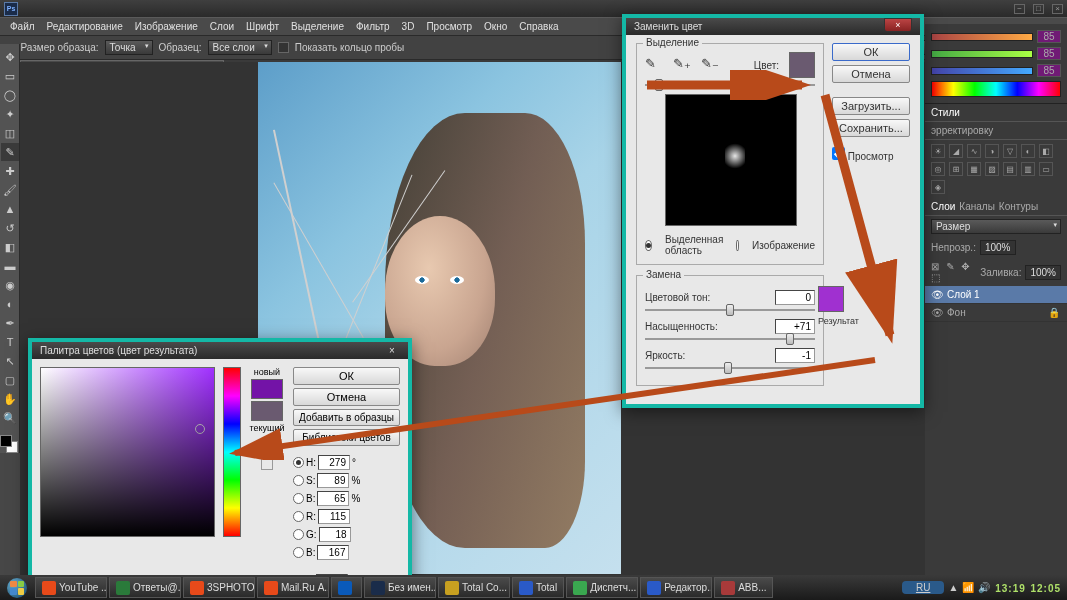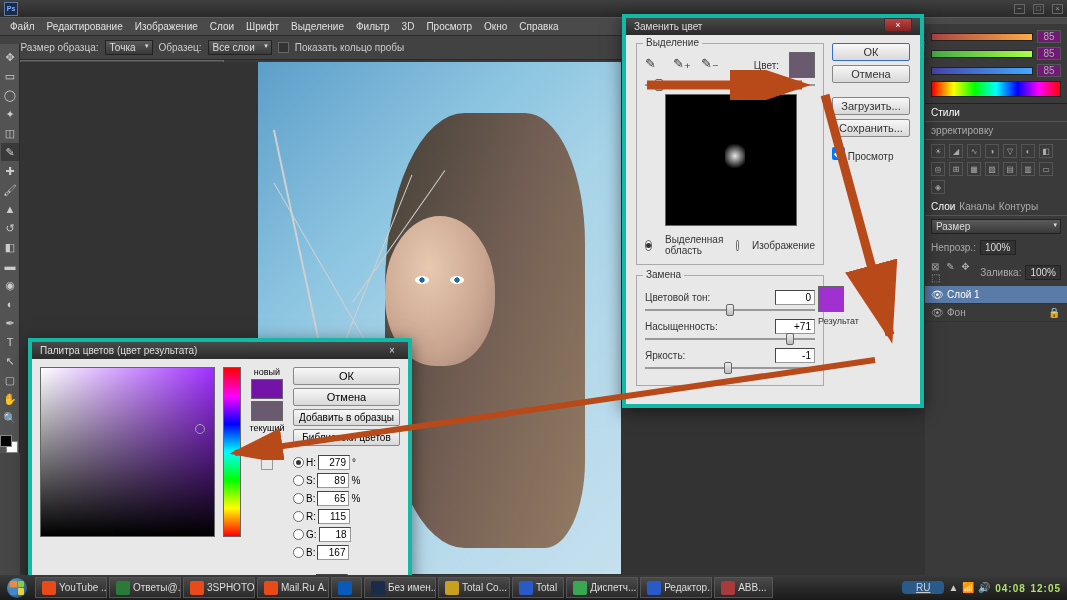--- a/index.html
+++ b/index.html
@@ -457,16 +457,16 @@
         <div class="task-ic" style="background: rgb(168, 58, 58);"></div>
         <span>ABB...</span>
       </div>
     </div>
   <div class="tray">
     <span class="lang">RU</span>
     <span>▲</span>
     <span>📶</span>
     <span>🔊</span>
     <div class="clock">
-      <div class="clock-time"><span>04:08</span> <span>12:05</span></div>
+      <div class="clock-time"><span>13:19</span> <span>12:05</span></div>
     </div>
   </div>
 </div>
 
 </body></html>

